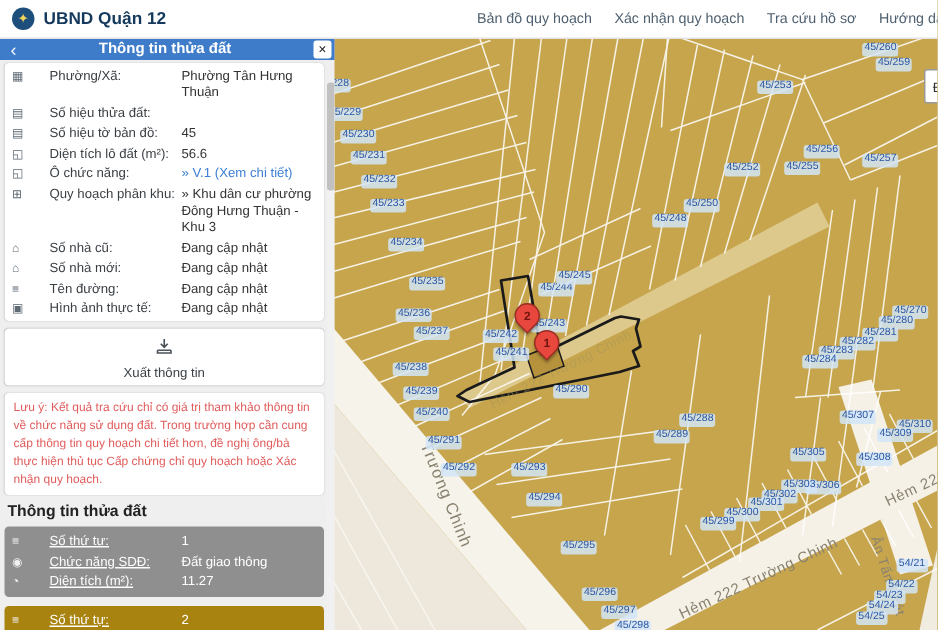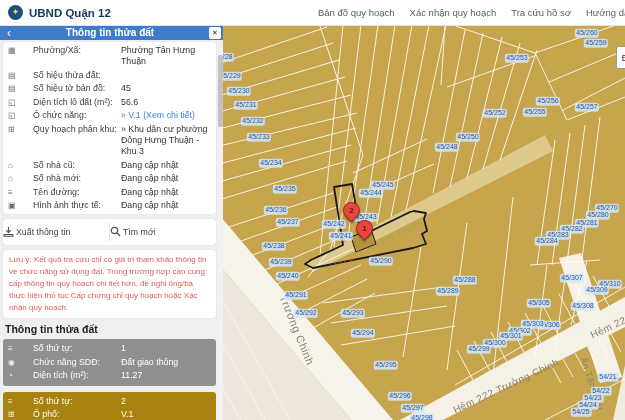--- a/index.html
+++ b/index.html
@@ -50,32 +50,32 @@
 
   .card{background:#fff;margin:0 7px 5px 3px;border-radius:3px;box-shadow:0 0 1px rgba(0,0,0,0.25);
         padding:2px 5px;}
   .row{display:flex;align-items:flex-start;padding:1px 0;font-size:8.8px;line-height:1.3;}
   .ric{width:13px;flex:0 0 13px;color:#5f6a74;font-size:8px;line-height:1.4;}
   .rlab{width:88px;flex:0 0 88px;color:#3a3f44;margin-left:12px;}
   .rval{flex:1;color:#333;}
   .rval.link{color:#3d7fd4;cursor:pointer;}
 
   .actions-card{display:flex;padding:4px 0;}
-  .action{flex:1;display:flex;flex-direction:row;align-items:center;gap:2px;cursor:pointer;}
+  .action{flex:1;display:flex;flex-direction:column;align-items:center;gap:2px;cursor:pointer;}
   .action + .action{border-left:1px solid #e4e4e4;}
   .action .albl{font-size:8.8px;color:#3b4248;}
 
   .note-card{color:#e05c5c;font-size:8px;line-height:1.5;padding:4px 6px;}
 
   .section-title{font-size:10.5px;font-weight:bold;color:#222;margin:5px 0 4px 5px;}
 
   .colored-card{margin:0 7px 6px 3px;border-radius:3px;padding:3px 5px;}
   .colored-card .row{font-size:8.8px;}
   .colored-card .ric{color:#f2f2f2;}
-  .colored-card .rlab{color:#fdfdfd;}
+  .colored-card .rlab{color:#fdfdfd;text-decoration:underline;}
   .colored-card .rval{color:#ffffff;}
 </style>
 </head>
 <body>
 
 <div class="app-header">
   <span class="logo">✦</span>
   <span class="app-title">UBND Quận 12</span>
   <nav class="top-nav">
       <div class="menu-item">Bản đồ quy hoạch</div>
@@ -318,27 +318,20 @@
           <span class="rval">Đang cập nhật</span>
         </div>
       </div>
     <div class="card actions-card" id="actions-card">
         <div class="action">
           <span class="aic"><svg width="11" height="10" viewBox="0 0 11 10">
               <path d="M5.5 0 v5 M3.2 3.2 L5.5 5.6 L7.8 3.2 M1 7.5 h9 M1 7.5 v1.8 h9 v-1.8" stroke="#4a525a" stroke-width="1.1" fill="none"></path>
             </svg></span>
           <span class="albl">Xuất thông tin</span>
         </div>
-        <div class="action">
-          <span class="aic"><svg width="11" height="11" viewBox="0 0 11 11">
-              <circle cx="4.5" cy="4.5" r="3.2" stroke="#4a525a" stroke-width="1.2" fill="none"></circle>
-              <line x1="7" y1="7" x2="10" y2="10" stroke="#4a525a" stroke-width="1.3"></line>
-            </svg></span>
-          <span class="albl">Tìm mới</span>
-        </div>
       </div>
     <div class="card note-card">Lưu ý: Kết quả tra cứu chỉ có giá trị tham khảo thông tin về chức năng sử dụng đất. Trong trường hợp cần cung cấp thông tin quy hoạch chi tiết hơn, đề nghị ông/bà thực hiện thủ tục Cấp chứng chỉ quy hoạch hoặc Xác nhận quy hoạch.</div>
     <div class="section-title">Thông tin thửa đất</div>
     <div id="parcel-cards">
         <div class="colored-card" style="background: rgb(143, 143, 143);">
           <div class="row">
             <span class="ric">≡</span>
             <span class="rlab">Số thứ tự:</span>
             <span class="rval">1</span>
           </div>

